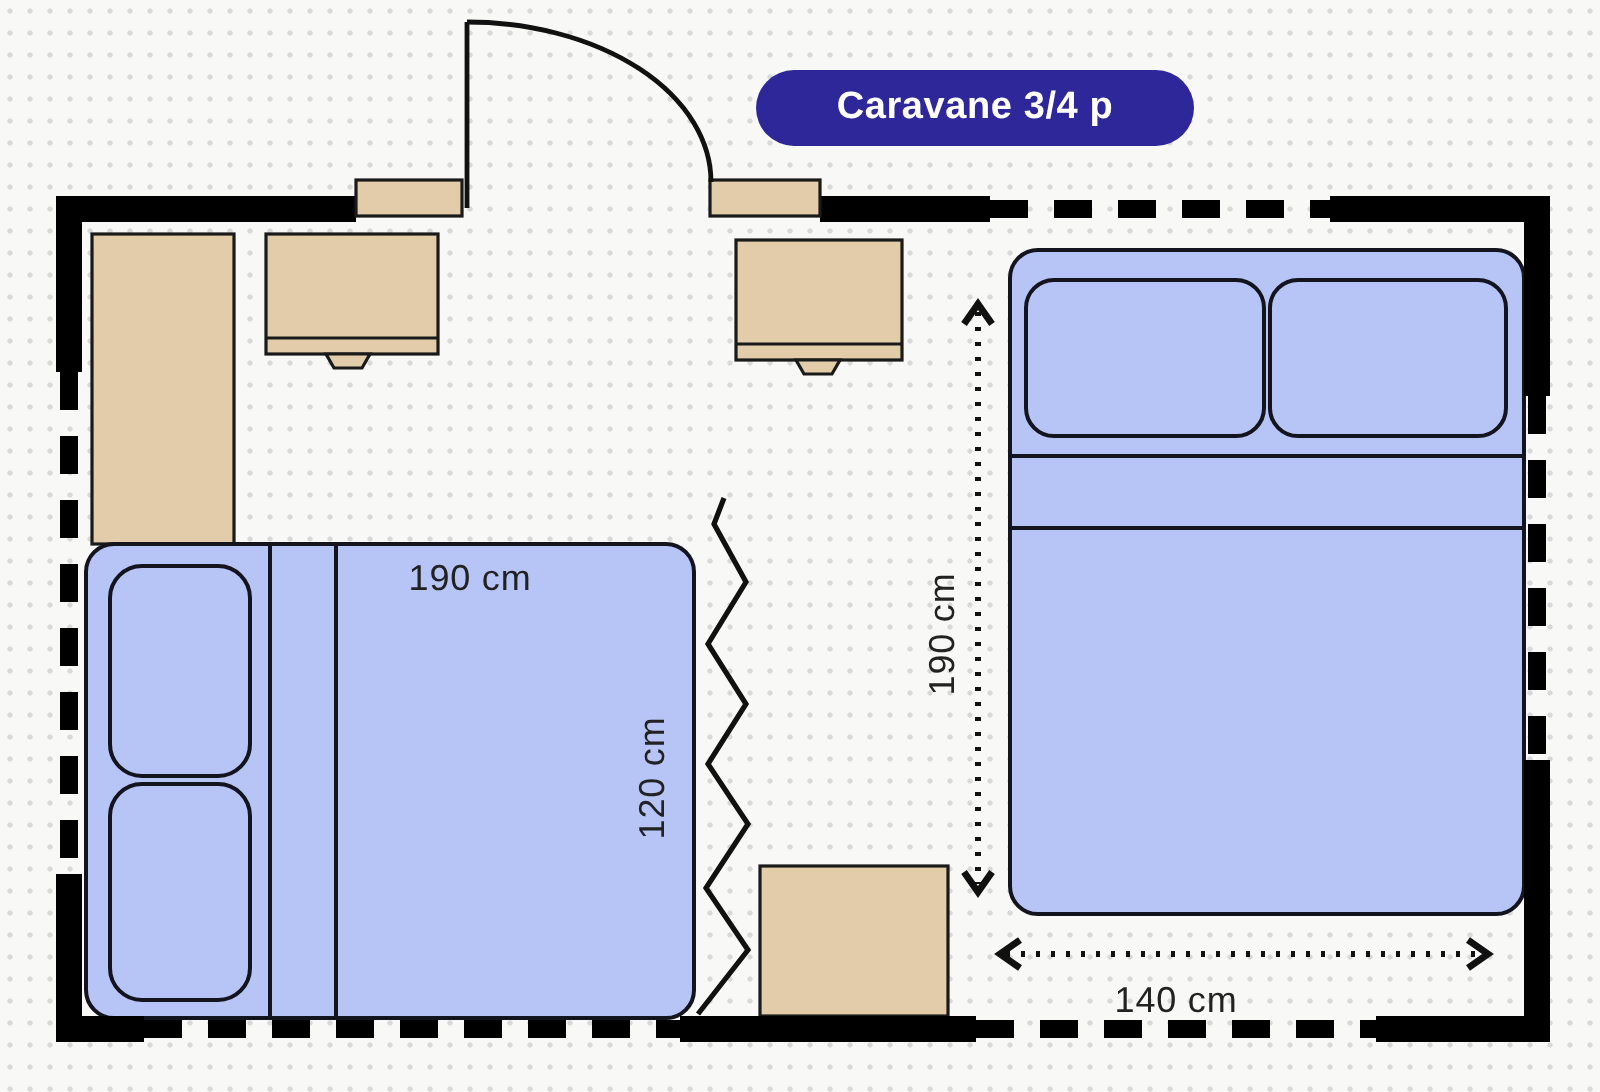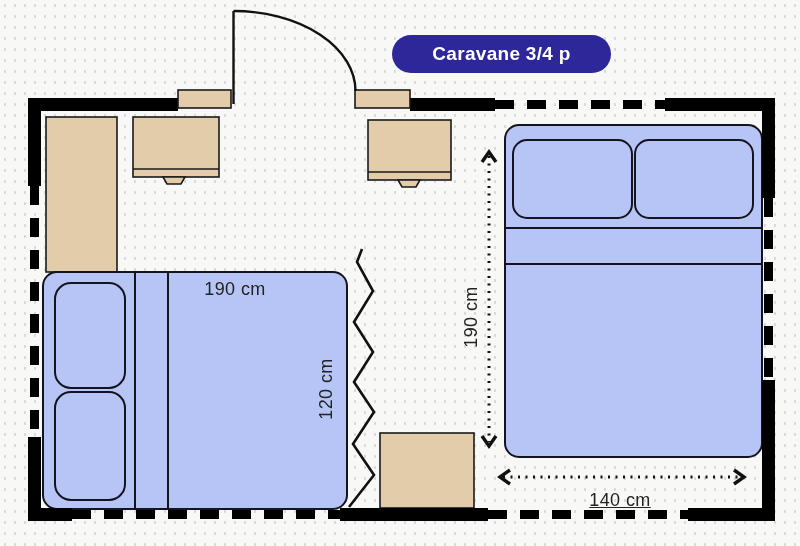--- a/index.html
+++ b/index.html
@@ -14,21 +14,21 @@
   }
   .plan-svg{position:absolute;left:0;top:0;}
   .dim-label{
     position:absolute;
     display:flex;align-items:center;justify-content:center;
     font-size:18px;font-weight:500;letter-spacing:.4px;
     width:120px;height:22px;
   }
   .rot{transform:rotate(-90deg);}
   .badge{
-    position:absolute;left:392px;top:35px;width:219px;height:38px;
+    position:absolute;left:378px;top:35px;width:219px;height:38px;
     border-radius:19px;
     display:flex;align-items:center;justify-content:center;
     font-size:19px;font-weight:600;letter-spacing:.3px;
   }
 </style>
 </head>
 <body>
 
 <div class="stage" style="background-color: rgb(248, 248, 246);">
 
@@ -108,15 +108,15 @@
   <div class="badge" style="background-color: rgb(46, 39, 153);">
     <span style="color: rgb(255, 255, 255);">Caravane 3/4 p</span>
   </div>
 
   <div class="dim-label" style="left: 175px; top: 278px; color: rgb(34, 34, 34);">190 cm</div>
 
   <div class="dim-label rot" style="left: 266px; top: 378px; color: rgb(34, 34, 34);">120 cm</div>
 
   <div class="dim-label rot" style="left: 411px; top: 306px; color: rgb(34, 34, 34);">190 cm</div>
 
-  <div class="dim-label" style="left: 560px; top: 489px; color: rgb(34, 34, 34); text-decoration: underline;">140 cm</div>
+  <div class="dim-label" style="left: 528px; top: 489px; color: rgb(34, 34, 34);">140 cm</div>
 
 </div>
 
 </body></html>

